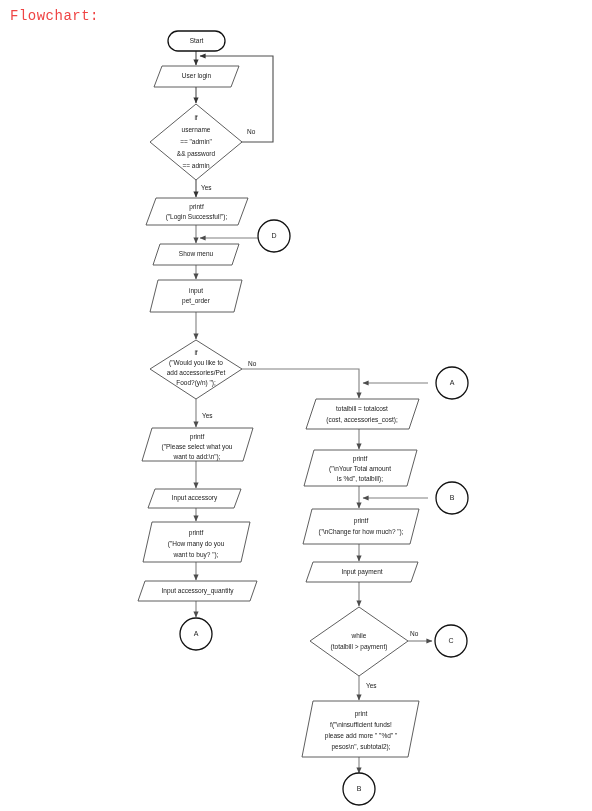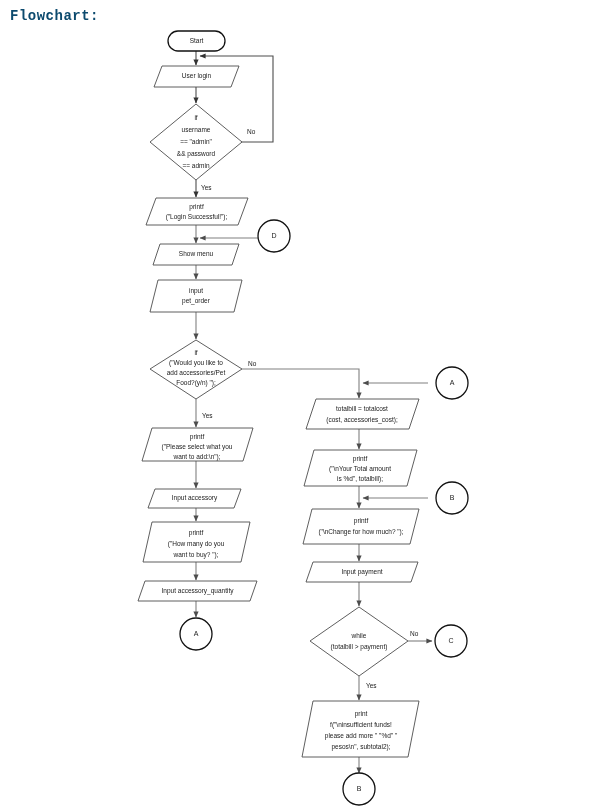--- a/index.html
+++ b/index.html
@@ -12,23 +12,23 @@
     height: 811px;
     position: relative;
     font-family: "Liberation Sans", sans-serif;
     overflow: hidden;
   }
   #page-title {
     position: absolute;
     left: 10px;
     top: 8px;
     font-family: "Liberation Mono", monospace;
-    font-weight: bold;
+    font-weight: normal;
     font-size: 14px;
-    color: #0c4a6e;
+    color: #ef4444;
     letter-spacing: 0.5px;
     white-space: pre;
   }
   #flowchart-svg {
     position: absolute;
     left: 0;
     top: 0;
   }
   .node-text {
     font-family: "Liberation Sans", sans-serif;

